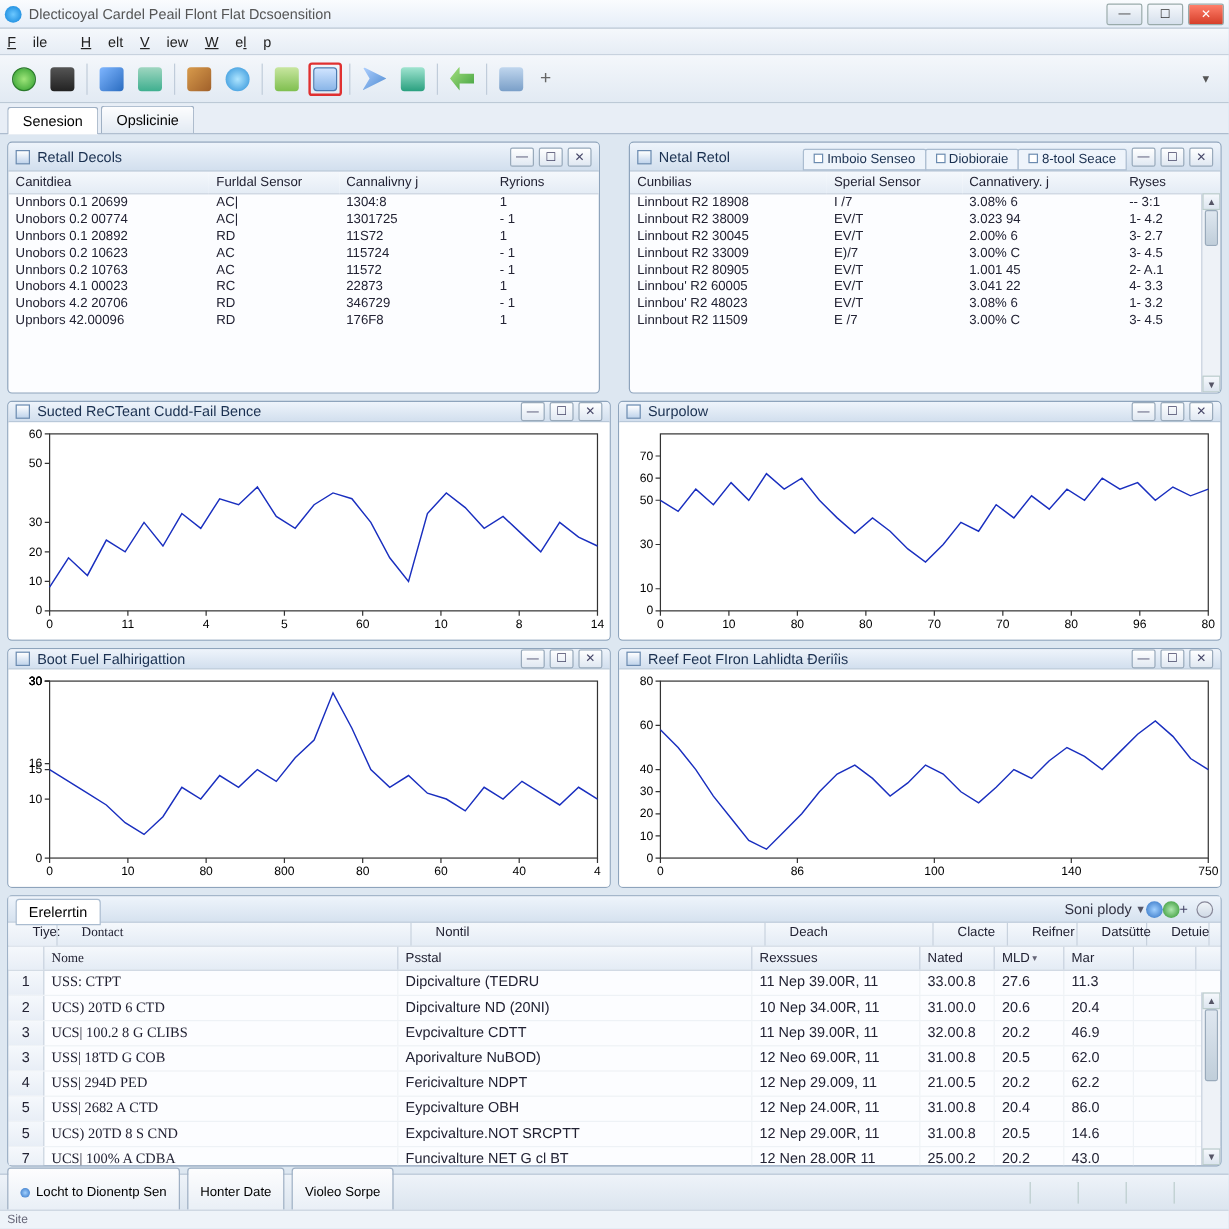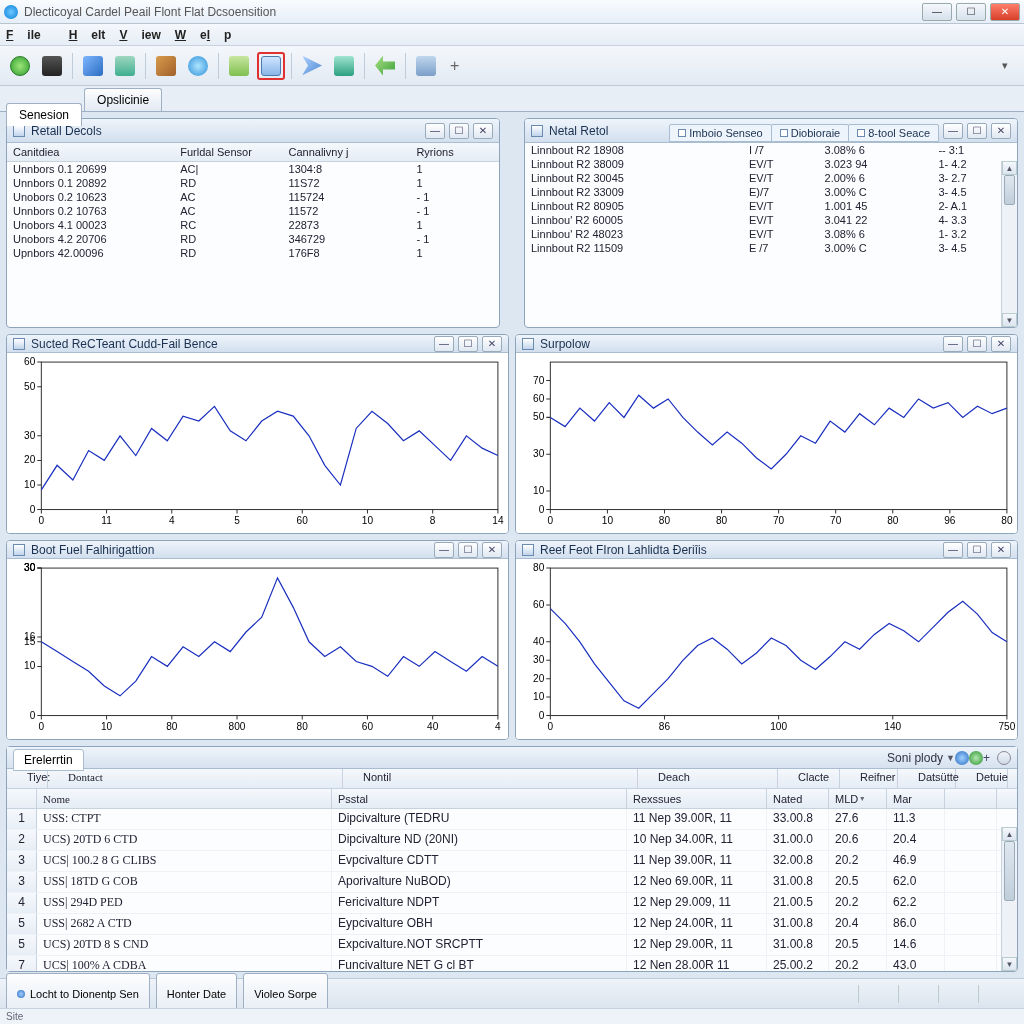--- a/index.html
+++ b/index.html
@@ -4,21 +4,21 @@
 <style>
 * { box-sizing: border-box; margin: 0; padding: 0; font-family: "Segoe UI", Tahoma, sans-serif; }
 body { background: #d4e3f0; font-size: 11px; width: 1024px; height: 1024px; overflow: hidden; display: flex; flex-direction: column; }
 .titlebar { height: 24px; background: linear-gradient(#fafcfe,#e6eef8); display: flex; align-items: center; padding: 0 4px; border-bottom: 1px solid #b8c4d0; }
 .titlebar .tb-icon { width: 14px; height: 14px; border-radius: 50%; background: radial-gradient(#6cc8ff,#0a7fd8); margin-right: 6px; }
 .titlebar .tb-title { flex: 1; color: #555; font-size: 12px; }
 .winbtns { display: flex; gap: 0; }
 .winbtn { width: 30px; height: 18px; border: 1px solid #9aa; border-radius: 2px; margin-left: 4px; display: flex; align-items: center; justify-content: center; background: linear-gradient(#f5f8fc,#d6e0ec); font-size: 10px; color: #333; }
 .winbtn.close { background: linear-gradient(#ff7f6a,#d63f2a); color: #fff; }
 .menubar { height: 22px; background: linear-gradient(#f5f8fc,#e6edf5); display: flex; align-items: center; padding: 0 6px; border-bottom: 1px solid #c8d2de; font-size: 12px; color: #222; }
-.menubar span { margin-right: 14px; font-weight: bold; }
+.menubar span { margin-right: 14px; }
 .menubar .u { text-decoration: underline; }
 .toolbar { height: 40px; background: linear-gradient(#f4f7fb,#e2eaf3); border-bottom: 1px solid #bcc9d6; display: flex; align-items: center; padding: 0 6px; gap: 4px; }
 .tbtn { width: 28px; height: 28px; border: 1px solid transparent; border-radius: 3px; display: flex; align-items: center; justify-content: center; }
 .tbtn.sel { border: 2px solid #e03030; }
 .tsep { width: 1px; height: 26px; background: #c0ccda; margin: 0 2px; }
 .tplus { font-size: 16px; color: #666; padding: 0 6px; }
 .tbddl { margin-left: auto; width: 16px; color: #555; }
 .ic { width: 20px; height: 20px; border-radius: 3px; }
 .ic-green { background: radial-gradient(#9fe57a,#2c9c2c); border-radius: 50%; border: 1px solid #2a7a2a; }
 .ic-cam { background: linear-gradient(#555,#222); }
@@ -27,21 +27,21 @@
 .ic-pencil { background: linear-gradient(135deg,#d89b4c,#a0602a); }
 .ic-search { background: radial-gradient(#aee5ff,#2b8fd8); border-radius: 50%; }
 .ic-chart { background: linear-gradient(#c8e6a0,#7fbf4f); }
 .ic-window { background: linear-gradient(#d0e4ff,#8ab6e8); border: 1px solid #4a7ab0; }
 .ic-send { background: linear-gradient(135deg,#b0d0ff,#4a88d0); clip-path: polygon(0 100%,100% 50%,0 0,30% 50%); }
 .ic-flask { background: linear-gradient(#a0e4d0,#2aa07f); }
 .ic-back { background: linear-gradient(135deg,#a6e07f,#3fa03f); clip-path: polygon(40% 0,40% 30%,100% 30%,100% 70%,40% 70%,40% 100%,0 50%); }
 .ic-graph { background: linear-gradient(#c0d6ee,#7a9fc8); }
 .tabstrip { height: 26px; background: #e8eef6; display: flex; align-items: flex-end; padding: 0 6px; border-bottom: 1px solid #9fb0c4; }
 .tabstrip .tab { padding: 4px 12px; border: 1px solid #9fb0c4; border-bottom: none; border-radius: 3px 3px 0 0; background: linear-gradient(#fdfdfe,#e2eaf3); margin-right: 2px; font-size: 12px; }
-.tabstrip .tab.active { background: #fff; position: relative; top: 15px; }
+.tabstrip .tab.active { background: #fff; position: relative; top: 1px; }
 .workspace { flex: 1; background: #dde7f1; padding: 6px; display: flex; flex-direction: column; gap: 6px; overflow: hidden; }
 .row2 { display: flex; gap: 24px; height: 234px; }
 .row2b { display: flex; gap: 6px; height: 200px; }
 .panel { flex: 1; background: #fcfdff; border: 1px solid #8ea4bc; border-radius: 4px; display: flex; flex-direction: column; overflow: hidden; }
 .phdr { height: 24px; background: linear-gradient(#eef4fb,#d2dfee); border-bottom: 1px solid #aabcd0; display: flex; align-items: center; padding: 0 6px; font-size: 12px; color: #1a3050; }
 .phdr .pt-icon { width: 12px; height: 12px; margin-right: 6px; background: linear-gradient(#fff,#c0d4ec); border: 1px solid #6a8ab0; }
 .phdr .pt-title { flex: 1; white-space: nowrap; overflow: hidden; }
 .phdr .pt-tabs { display: flex; gap: 0; margin-right: 4px; }
 .phdr .pt-tab { padding: 2px 8px; border: 1px solid #aabcd0; border-radius: 2px 2px 0 0; background: #eef4fb; font-size: 11px; margin-left: -1px; position: relative; top: 2px; }
 .phdr .pt-tab .sqicon { display: inline-block; width: 8px; height: 8px; border: 1px solid #6a8ab0; margin-right: 3px; background: #fff; }
@@ -189,20 +189,26 @@
                 <th style="width:26%">Cannalivny j</th>
                 <th style="width:18%">Ryrions</th>
               </tr>
               <tr>
                 <td>Unnbors 0.1 20699</td>
                 <td>AC|</td>
                 <td>1304:8</td>
                 <td>1</td>
               </tr>
               <tr>
+                <td>Unobors 0.2 00774</td>
+                <td>AC|</td>
+                <td>1301725</td>
+                <td>- 1</td>
+              </tr>
+              <tr>
                 <td>Unnbors 0.1 20892</td>
                 <td>RD</td>
                 <td>11S72</td>
                 <td>1</td>
               </tr>
               <tr>
                 <td>Unobors 0.2 10623</td>
                 <td>AC</td>
                 <td>115724</td>
                 <td>- 1</td>
@@ -247,20 +253,26 @@
           </div>
         <div class="pbtns">
           <div class="pbtn">—</div>
           <div class="pbtn">☐</div>
           <div class="pbtn">✕</div>
         </div>
       </div>
       <div class="tablewrap">
         <table class="dtable" id="tblR">
             <tbody>
+              <tr>
+                <th style="width:32%">Cunbilias</th>
+                <th style="width:22%">Sperial Sensor</th>
+                <th style="width:26%">Cannativery. j</th>
+                <th style="width:16%">Ryses</th>
+              </tr>
               <tr>
                 <td>Linnbout R2 18908</td>
                 <td>I /7</td>
                 <td>3.08% 6</td>
                 <td>-- 3:1</td>
               </tr>
               <tr>
                 <td>Linnbout R2 38009</td>
                 <td>EV/T</td>
                 <td>3.023 94</td>

